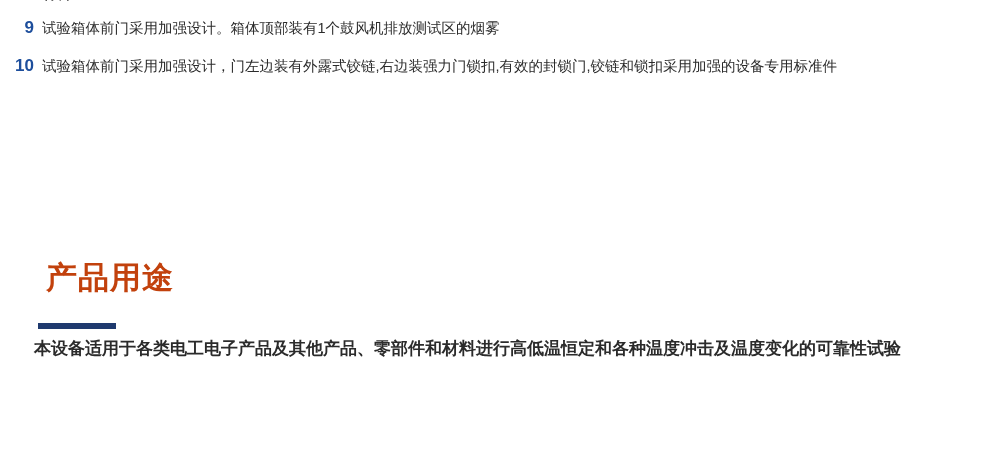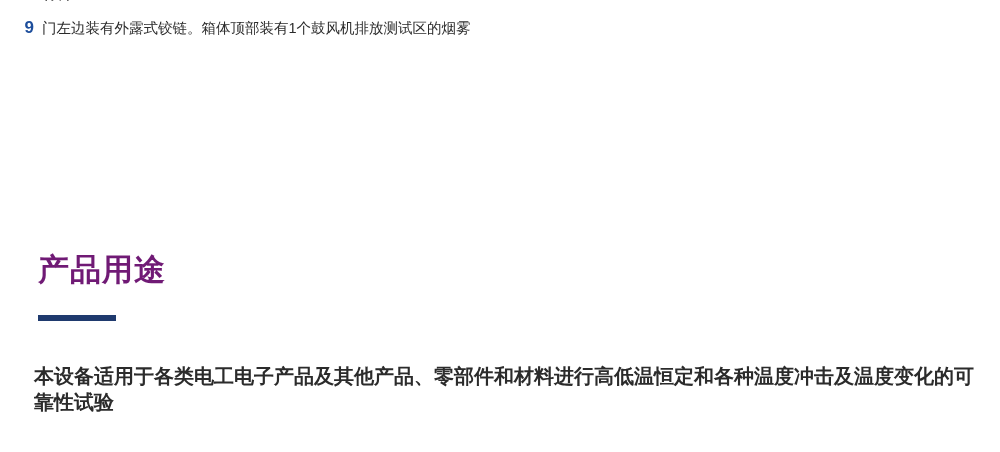--- a/index.html
+++ b/index.html
@@ -73,61 +73,65 @@
 
   
   .section {
     position: absolute;
     left: 38px;
     top: 250px;
   }
   .section-title {
     font-size: 31px;
     font-weight: bold;
-    color: #701a75;
+    color: #c2410c;
     letter-spacing: 1px;
     line-height: 40px;
-    margin: 0;
+    margin: 8px;
   }
   .section-rule {
     width: 78px;
     height: 6px;
     background: #1f3a6e;
     margin-top: 25px;
   }
 
   
   .lead {
     position: absolute;
     left: 34px;
-    top: 363px;
+    top: 336px;
     width: 940px;
-    font-size: 20px;
+    font-size: 17px;
     font-weight: bold;
     line-height: 26px;
     color: #2b2b2b;
   }
 </style>
 </head>
 <body>
 
 <div class="page">
 
   <div class="spec-list">
 
     <div class="spec-item clipped">
       <div class="spec-num">8</div>
       <div class="spec-text">材料</div>
     </div>
 
     <div class="spec-item">
       <div class="spec-num">9</div>
-      <div class="spec-text">门左边装有外露式铰链。箱体顶部装有1个鼓风机排放测试区的烟雾</div>
+      <div class="spec-text">试验箱体前门采用加强设计。箱体顶部装有1个鼓风机排放测试区的烟雾</div>
     </div>
 
+    <div class="spec-item">
+      <div class="spec-num">10</div>
+      <div class="spec-text">试验箱体前门采用加强设计，门左边装有外露式铰链,右边装强力门锁扣,有效的封锁门,铰链和锁扣采用加强的设备专用标准件</div>
+    </div>
 
 
   </div>
 
   <div class="section">
     <h2 class="section-title">产品用途</h2>
     <div class="section-rule"></div>
   </div>
 
   <div class="lead">本设备适用于各类电工电子产品及其他产品、零部件和材料进行高低温恒定和各种温度冲击及温度变化的可靠性试验</div>

